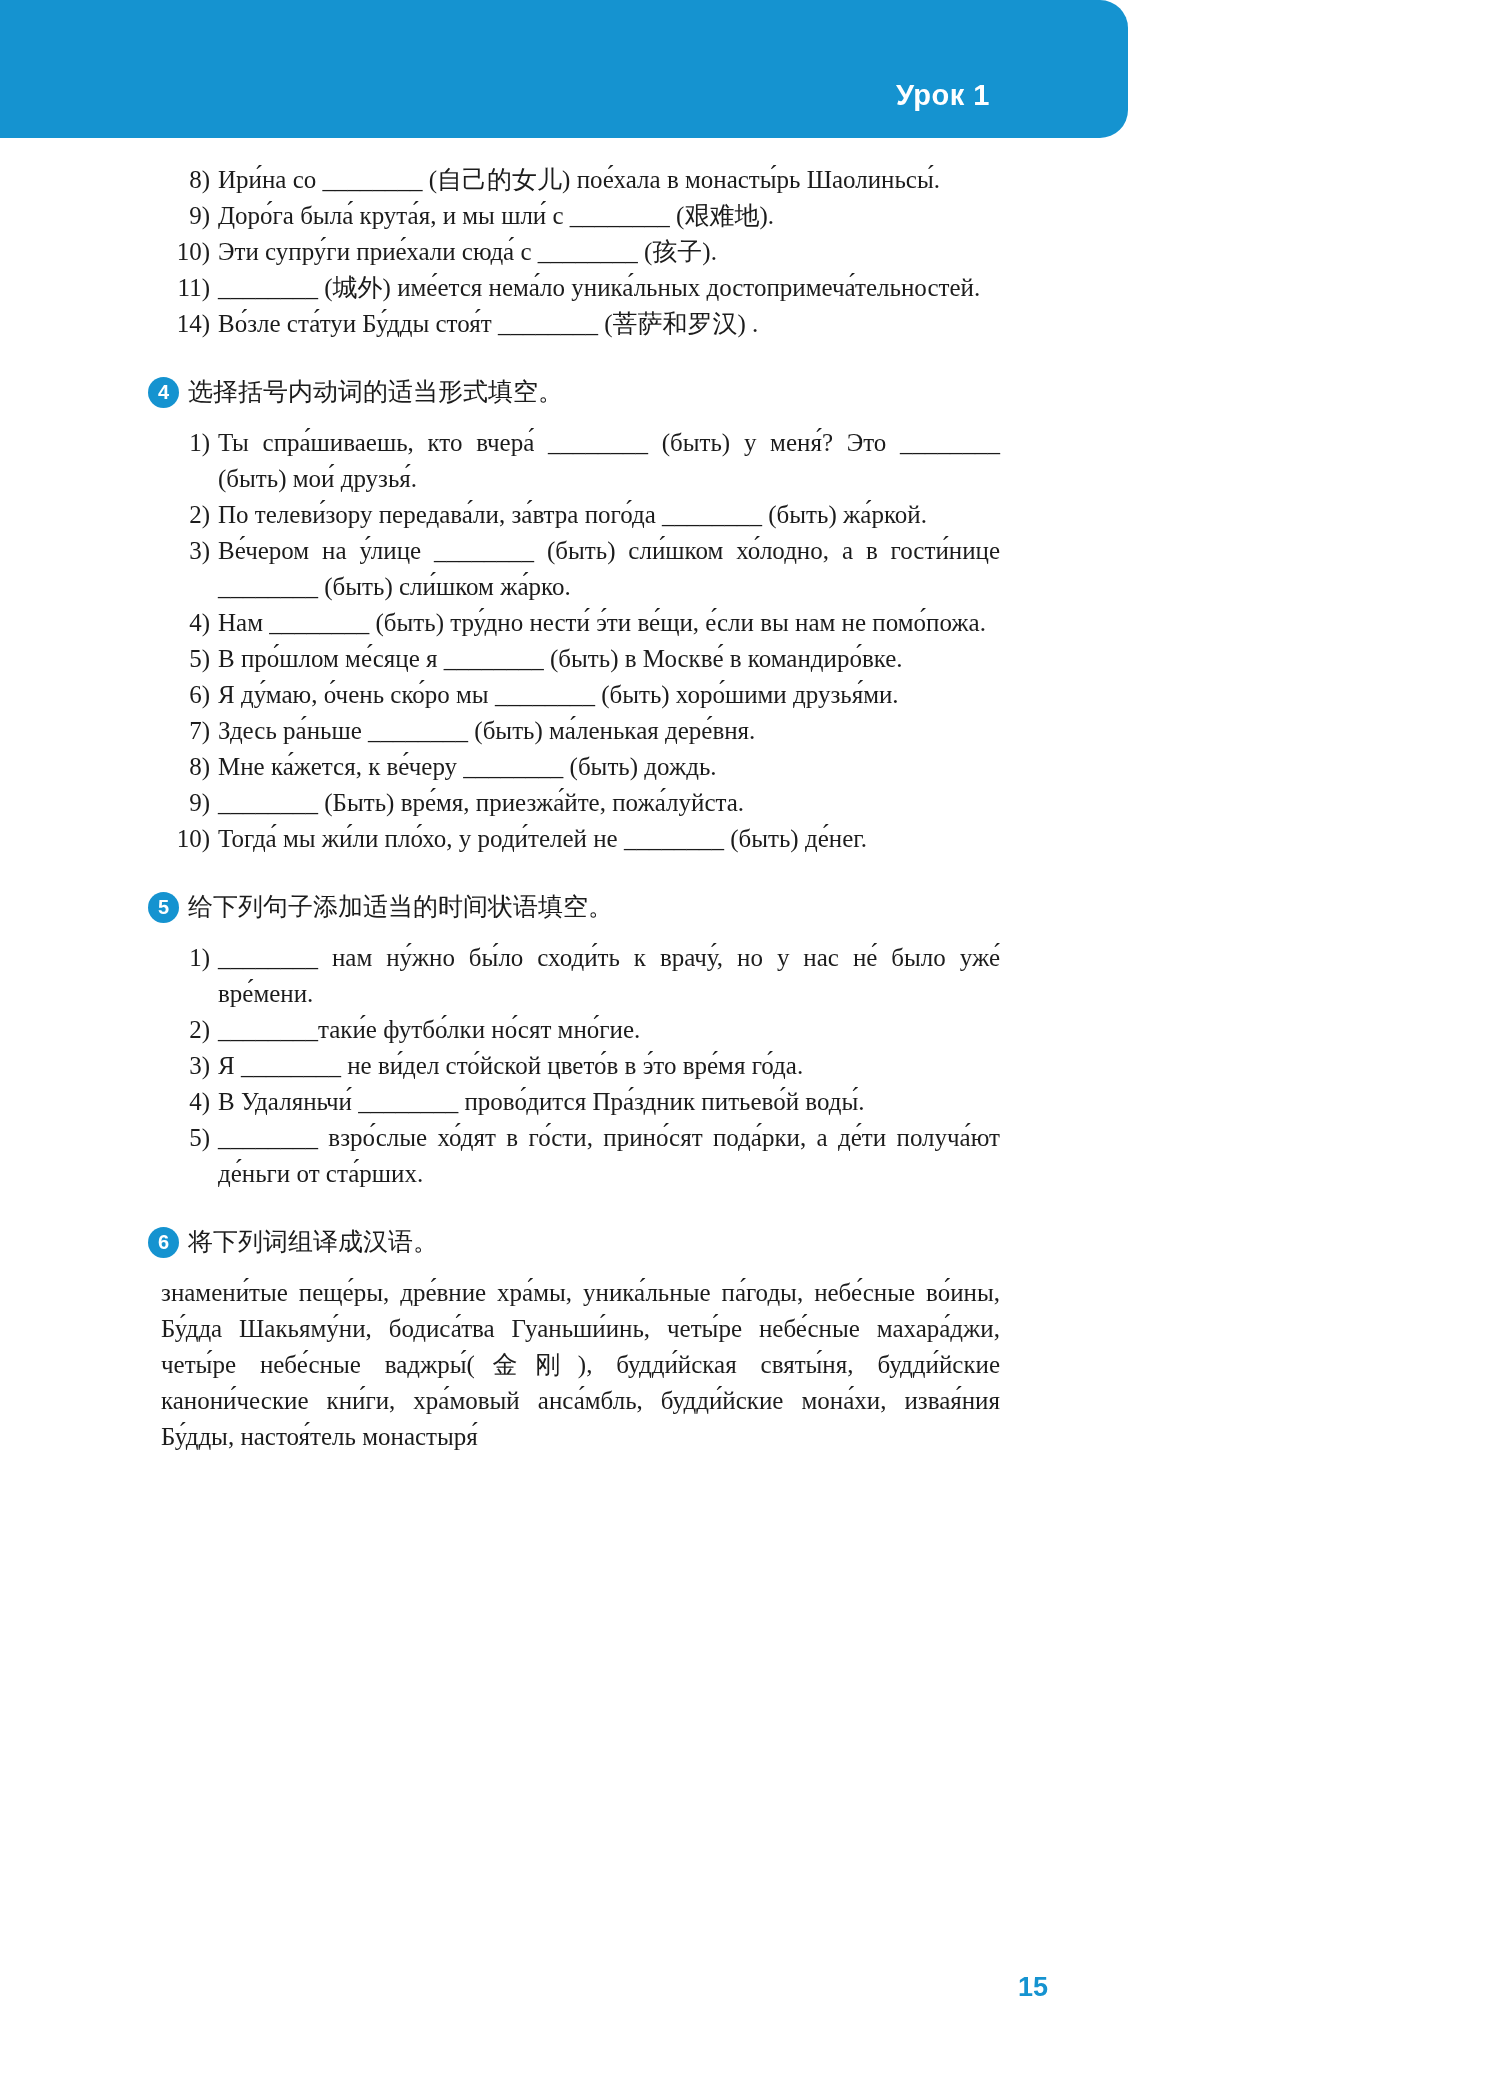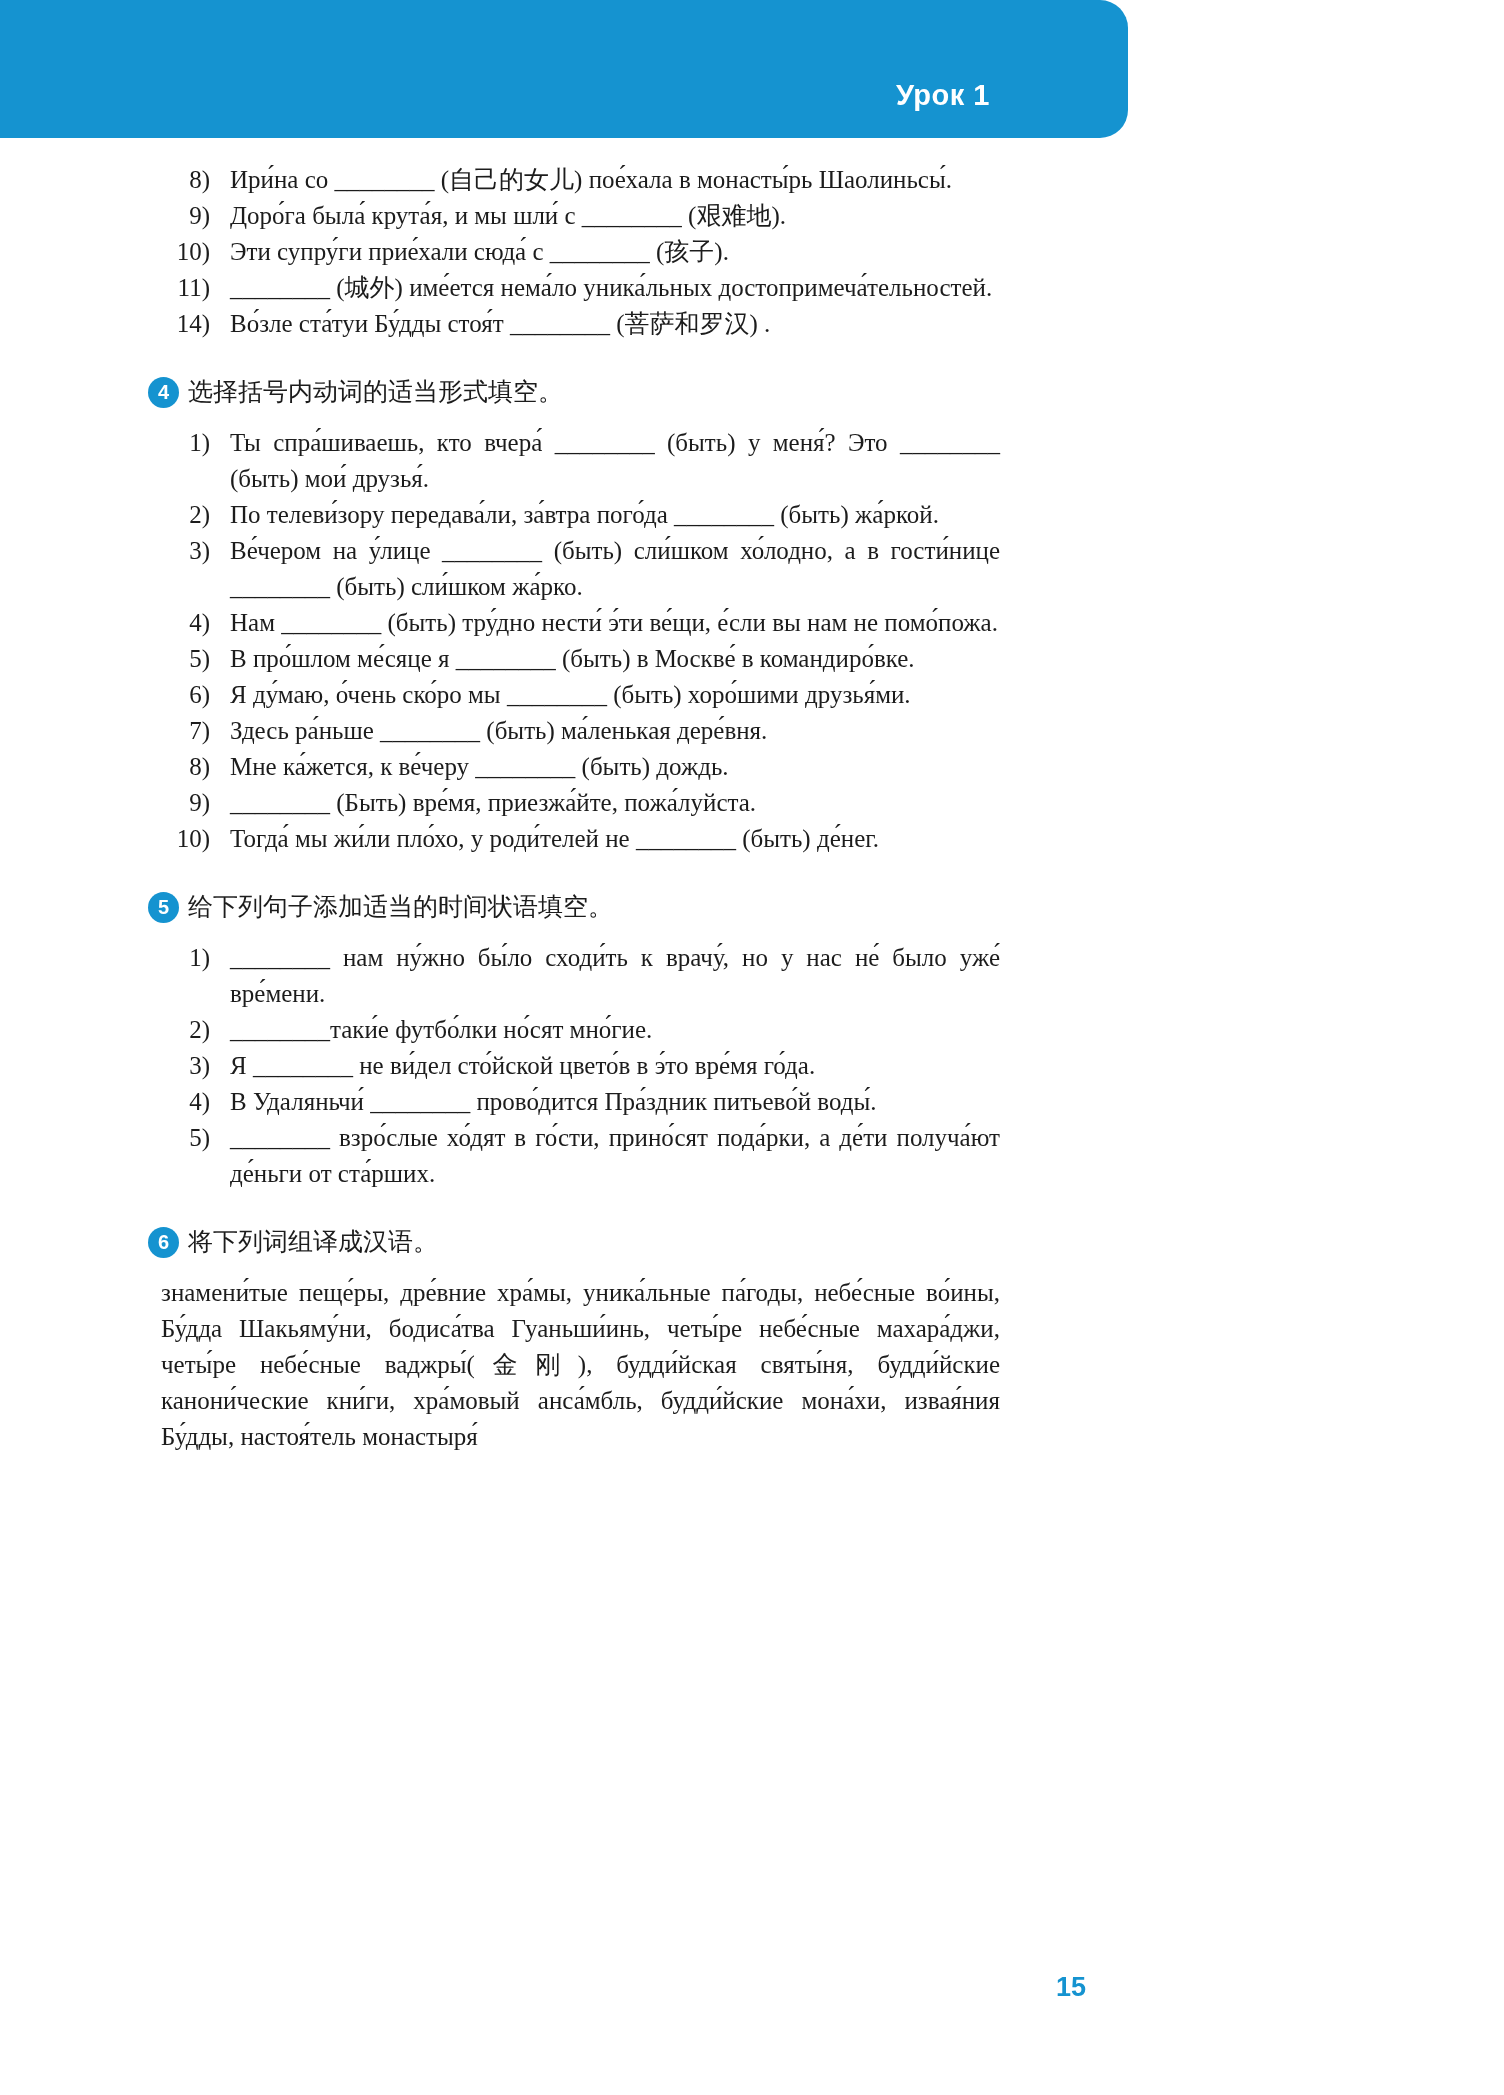--- a/index.html
+++ b/index.html
@@ -51,21 +51,21 @@
     font-size:25px;
     line-height:36px;
   }
   .item .num{
     flex:0 0 62px;
     text-align:right;
     white-space:nowrap;
   }
   .item .txt{
     flex:1;
-    margin-left:20px;
+    margin-left:8px;
     text-align:justify;
   }
   .exercise{margin-top:30px;}
   .exercise-header{
     display:flex;
     align-items:center;
     margin-bottom:13px;
   }
   .exercise-badge{
     flex:0 0 auto;
@@ -86,21 +86,21 @@
     line-height:40px;
   }
   .phrase-paragraph{
     margin-left:13px;
     font-size:25px;
     line-height:36px;
     text-align:justify;
   }
   .page-number{
     position:absolute;
-    left:1056px;
+    left:1018px;
     top:1972px;
     font-family:"Liberation Sans","DejaVu Sans",sans-serif;
     font-weight:bold;
     font-size:27px;
     color:var(--accent);
   }
 </style>
 </head>
 <body>
 

